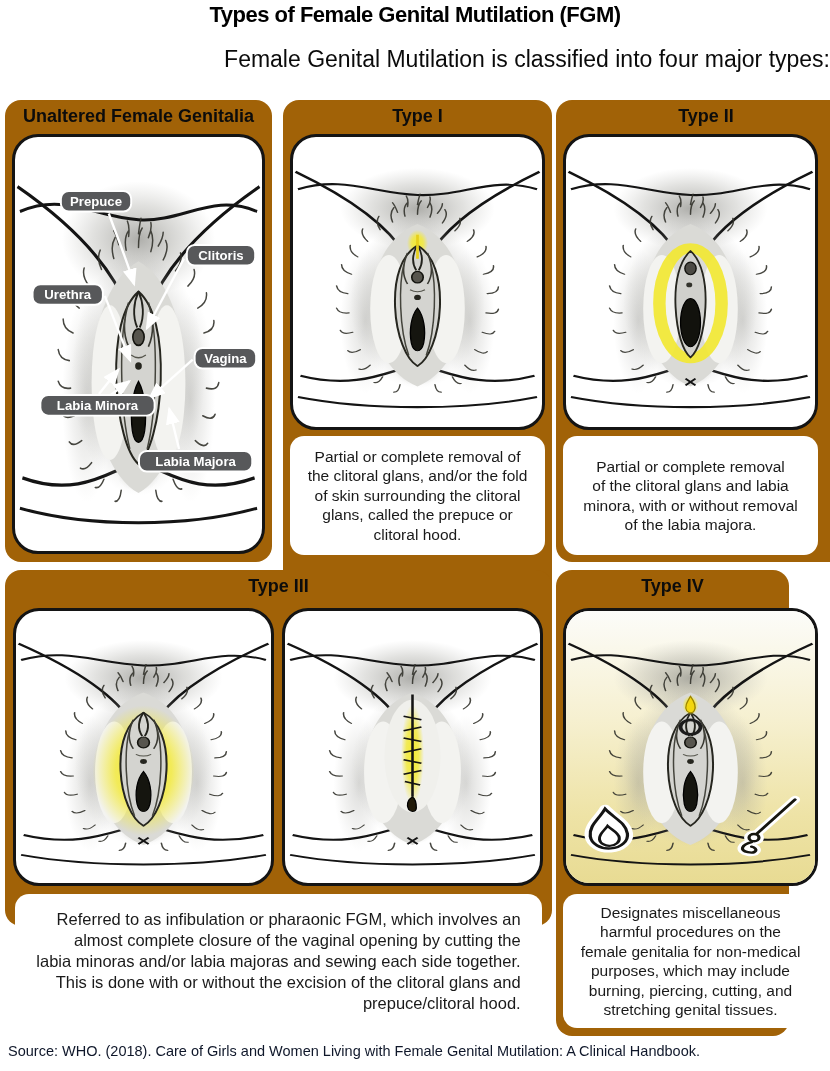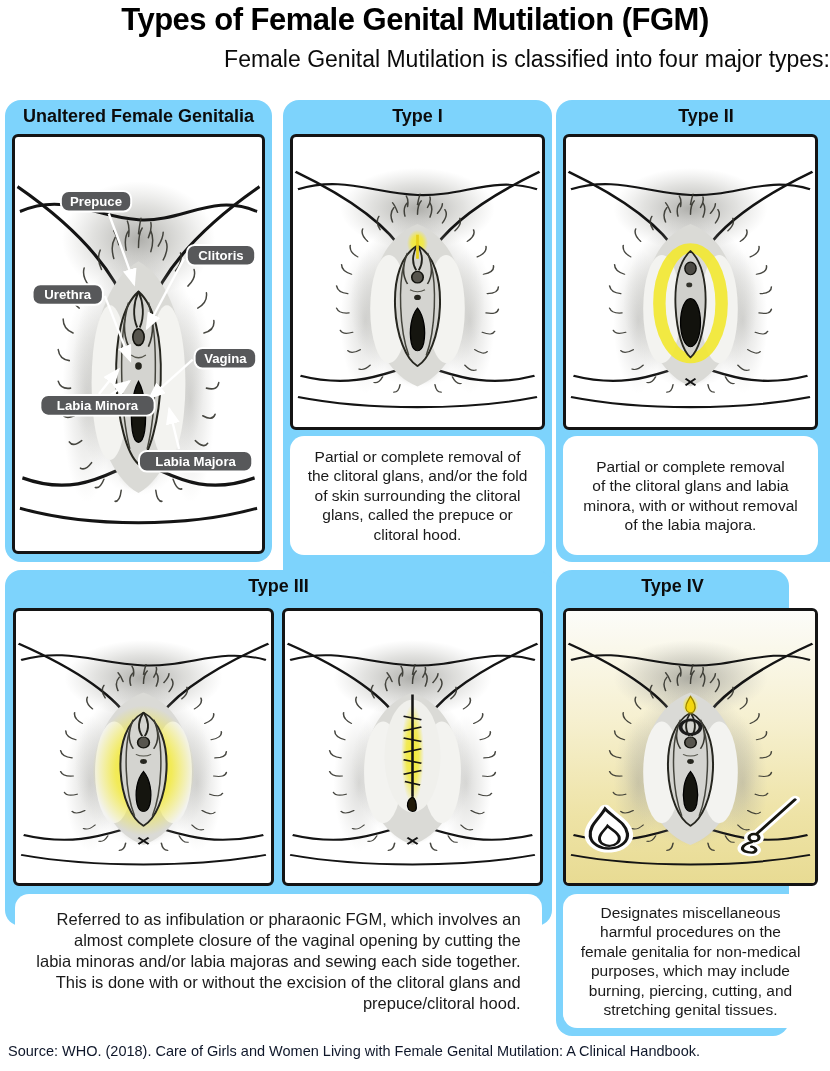--- a/index.html
+++ b/index.html
@@ -1,26 +1,26 @@
 <!DOCTYPE html>
 <html><head>
 <meta charset="utf-8">
 <style>
   html,body{margin:0;padding:0;background:#fff;}
   .page{position:relative;width:830px;height:1071px;background:#fff;overflow:hidden;
         font-family:"Liberation Sans",sans-serif;color:#111;}
   .title{position:absolute;left:0;top:2px;width:830px;text-align:center;
-         font-size:31px;font-weight:bold;letter-spacing:-0.5px;color:#000;}
+         font-size:22px;font-weight:bold;letter-spacing:-0.5px;color:#000;}
   .subtitle{position:absolute;left:0;top:46px;width:830px;text-align:right;
          font-size:23px;color:#0a0a0a;}
   .content{position:absolute;left:5px;top:100px;width:820px;height:940px;}
-  .panel{position:absolute;background:#7dd3fc;border-radius:16px;}
+  .panel{position:absolute;background:#a16207;border-radius:16px;}
   .panel h2{margin:0;position:absolute;left:0;top:6px;width:100%;text-align:center;
          font-size:18px;font-weight:bold;color:#0c0c0c;}
-  .illus{position:absolute;background:#fff;border:3px solid #141414;border-radius:6px;
+  .illus{position:absolute;background:#fff;border:3px solid #141414;border-radius:26px;
          overflow:hidden;}
   .illus svg{display:block;width:100%;height:100%;}
   .overlay{position:absolute;left:0;top:0;width:100%;height:100%;}
   .desc{position:absolute;background:#fff;border-radius:14px;display:flex;
         align-items:center;justify-content:center;text-align:center;
         padding:6px 10px;box-sizing:border-box;}
   .desc p{margin:0;font-size:15.5px;line-height:19.5px;color:#1a1a1a;white-space:pre-line;}
   .desc.big p{font-size:16.5px;line-height:21px;}
   
   #p-unaltered{left:0;top:0;width:267px;height:462px;}

